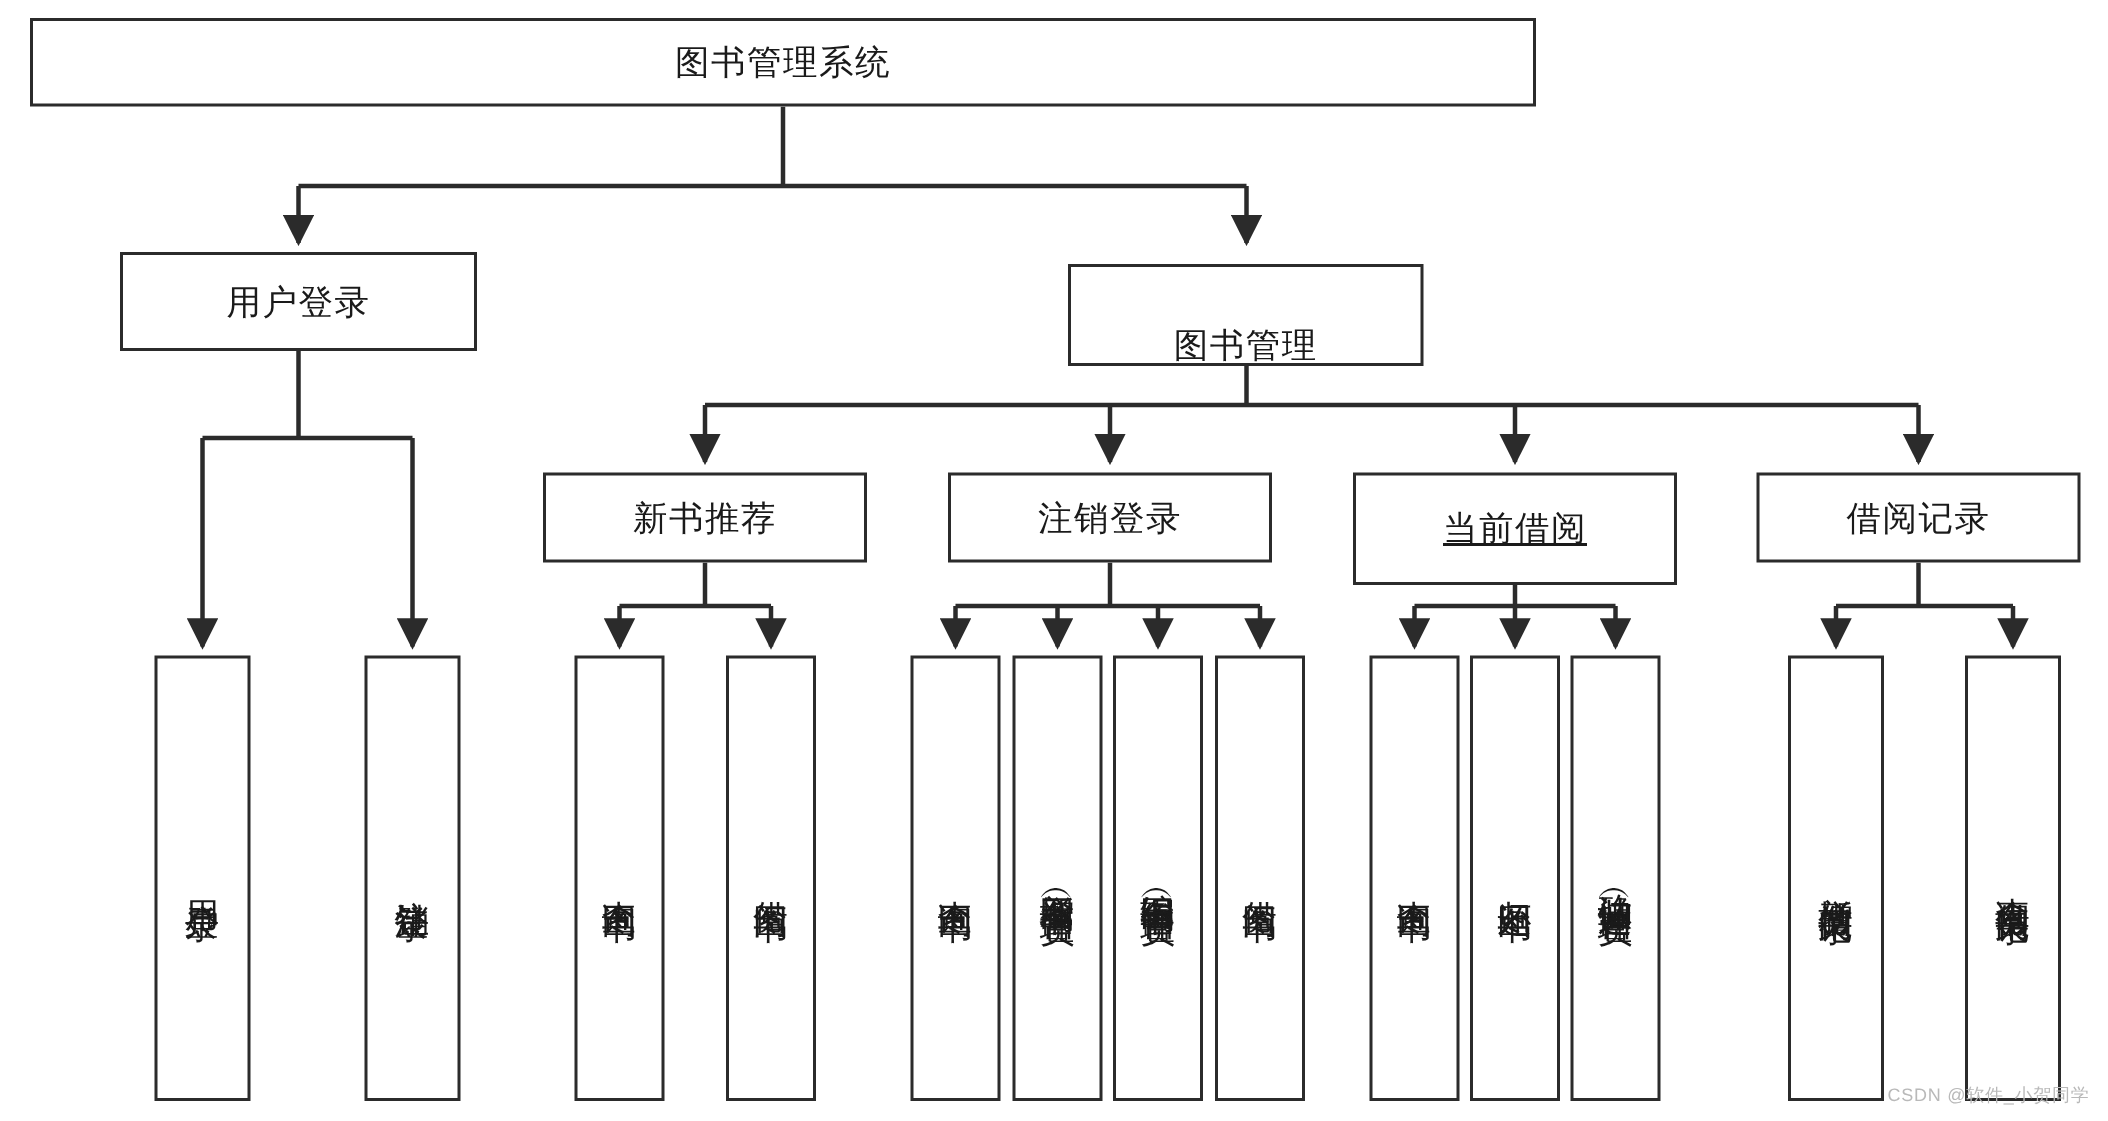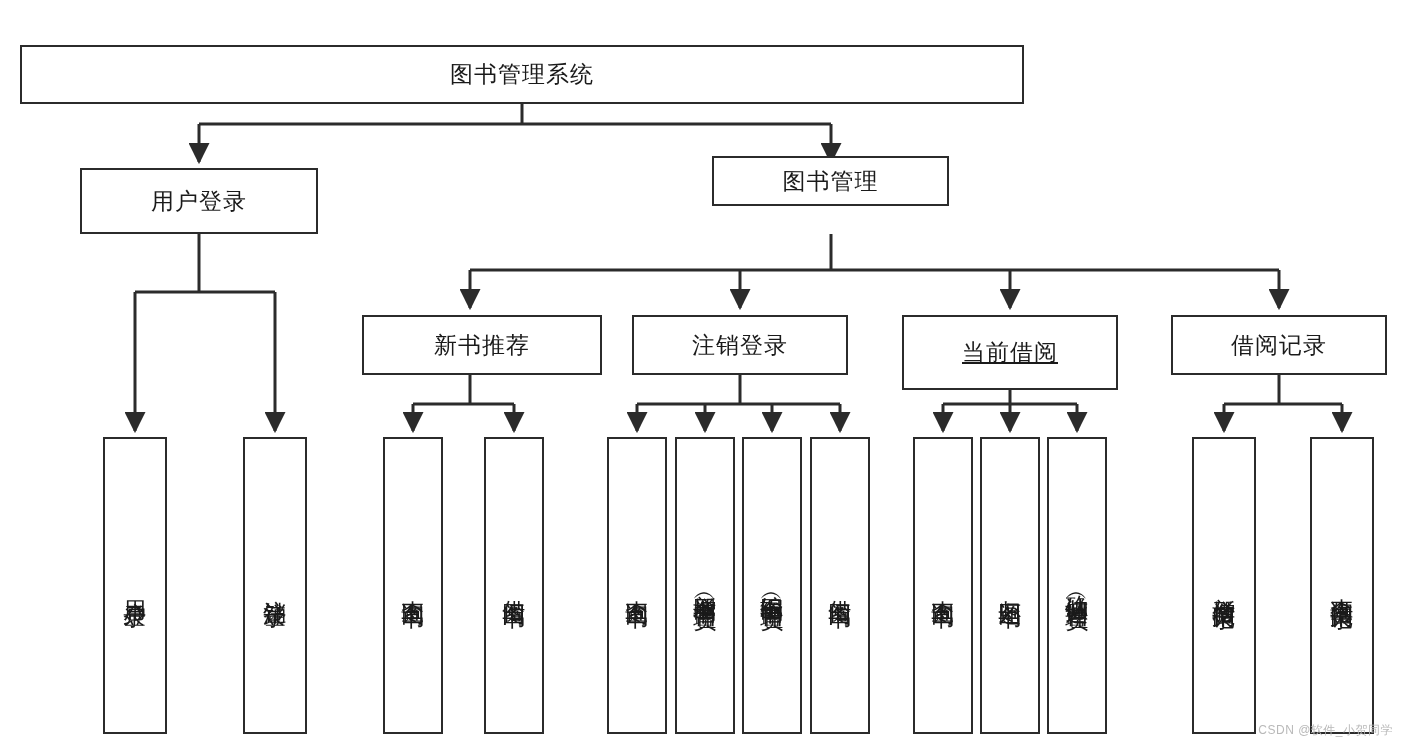--- a/index.html
+++ b/index.html
@@ -115,32 +115,32 @@
       <path d="M 1010 404 L 1010 431" marker-end="url(#arrow)"></path>
       <path d="M 1077 404 L 1077 431" marker-end="url(#arrow)"></path>
 
       <path d="M 1279 375 L 1279 404"></path>
       <path d="M 1224 404 L 1342 404"></path>
       <path d="M 1224 404 L 1224 431" marker-end="url(#arrow)"></path>
       <path d="M 1342 404 L 1342 431" marker-end="url(#arrow)"></path>
     </g>
   </svg>
 
-  <div class="node horiz" style="left:20px; top:12px; width:1004px; height:59px;margin-top:33px;">
+  <div class="node horiz" style="left:20px; top:12px; width:1004px; height:59px;">
     <span class="label">图书管理系统</span>
   </div>
 
   <div class="node horiz" style="left:80px; top:168px; width:238px; height:66px;">
     <span class="label">用户登录</span>
   </div>
-  <div class="node horiz" style="left:712px; top:156px; width:237px; height:50px;">
+  <div class="node horiz" style="left:712px; top:176px; width:237px; height:68px;align-items:flex-end;">
     <span class="label">图书管理</span>
   </div>
 
-  <div class="node horiz" style="left:362px; top:315px; width:240px; height:60px;">
+  <div class="node horiz" style="left:362px; top:315px; width:216px; height:60px;">
     <span class="label">新书推荐</span>
   </div>
   <div class="node horiz" style="left:632px; top:315px; width:216px; height:60px;">
     <span class="label">注销登录</span>
   </div>
   <div class="node horiz" style="left:902px; top:315px; width:216px; height:75px;text-decoration:underline;">
     <span class="label">当前借阅</span>
   </div>
   <div class="node horiz" style="left:1171px; top:315px; width:216px; height:60px;justify-content:center;">
     <span class="label">借阅记录</span>

